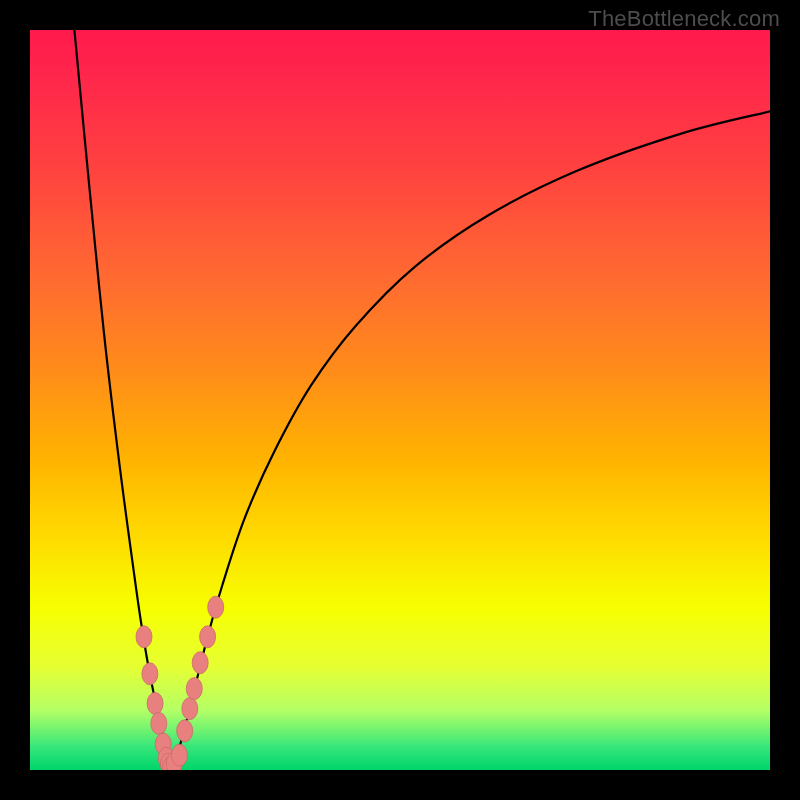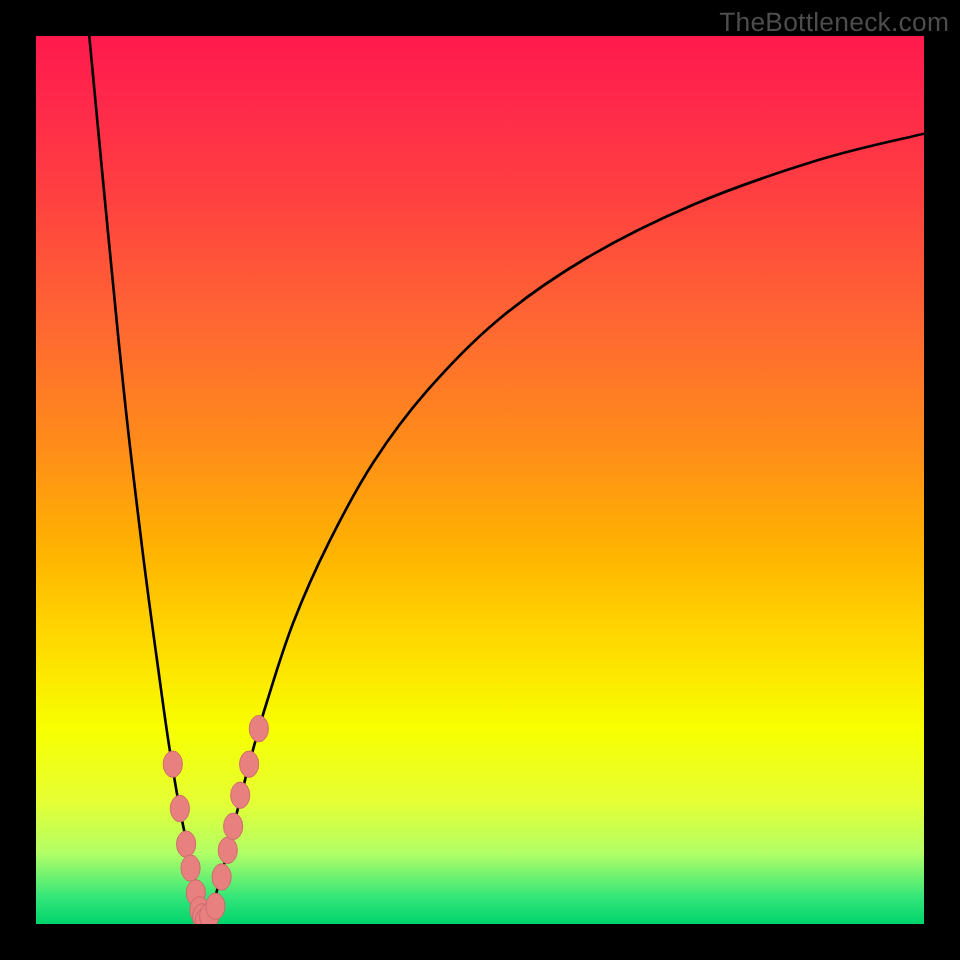--- a/index.html
+++ b/index.html
@@ -36,21 +36,21 @@
       #f7ff00 78%,
       #e6ff33 86%,
       #b3ff66 92%,
       #33e67a 97%,
       #00d46a 100%
     );
   }
   .watermark {
     position: absolute;
     top: 6px;
-    right: 9px;
+    right: 20px;
     color: #4d4d4d;
     font-size: 22px;
     font-weight: 500;
     letter-spacing: 0.2px;
     user-select: none;
   }
   svg.curve {
     position: absolute;
     left: 0;
     top: 0;

